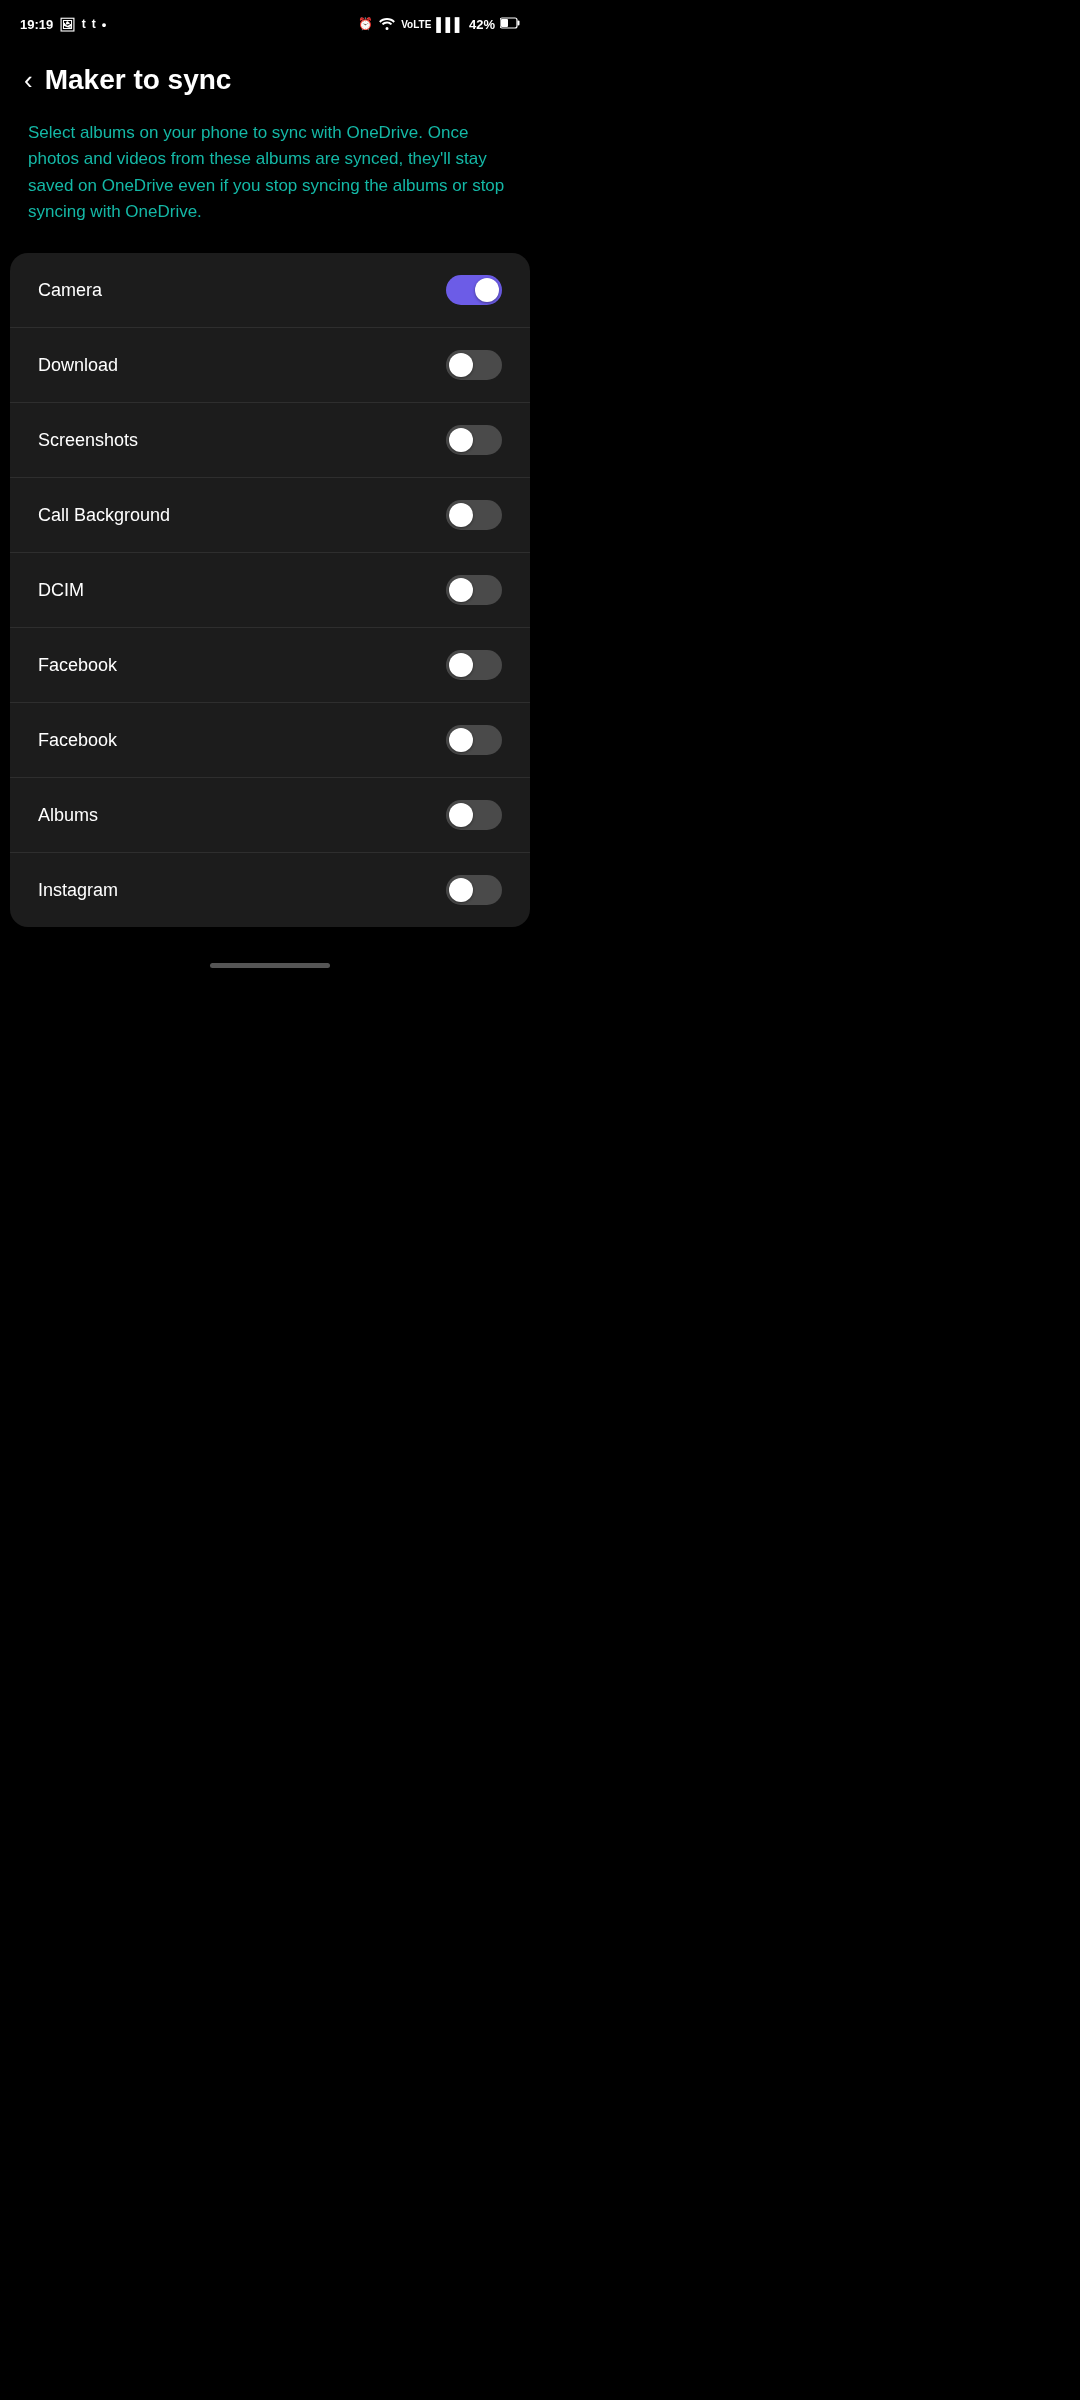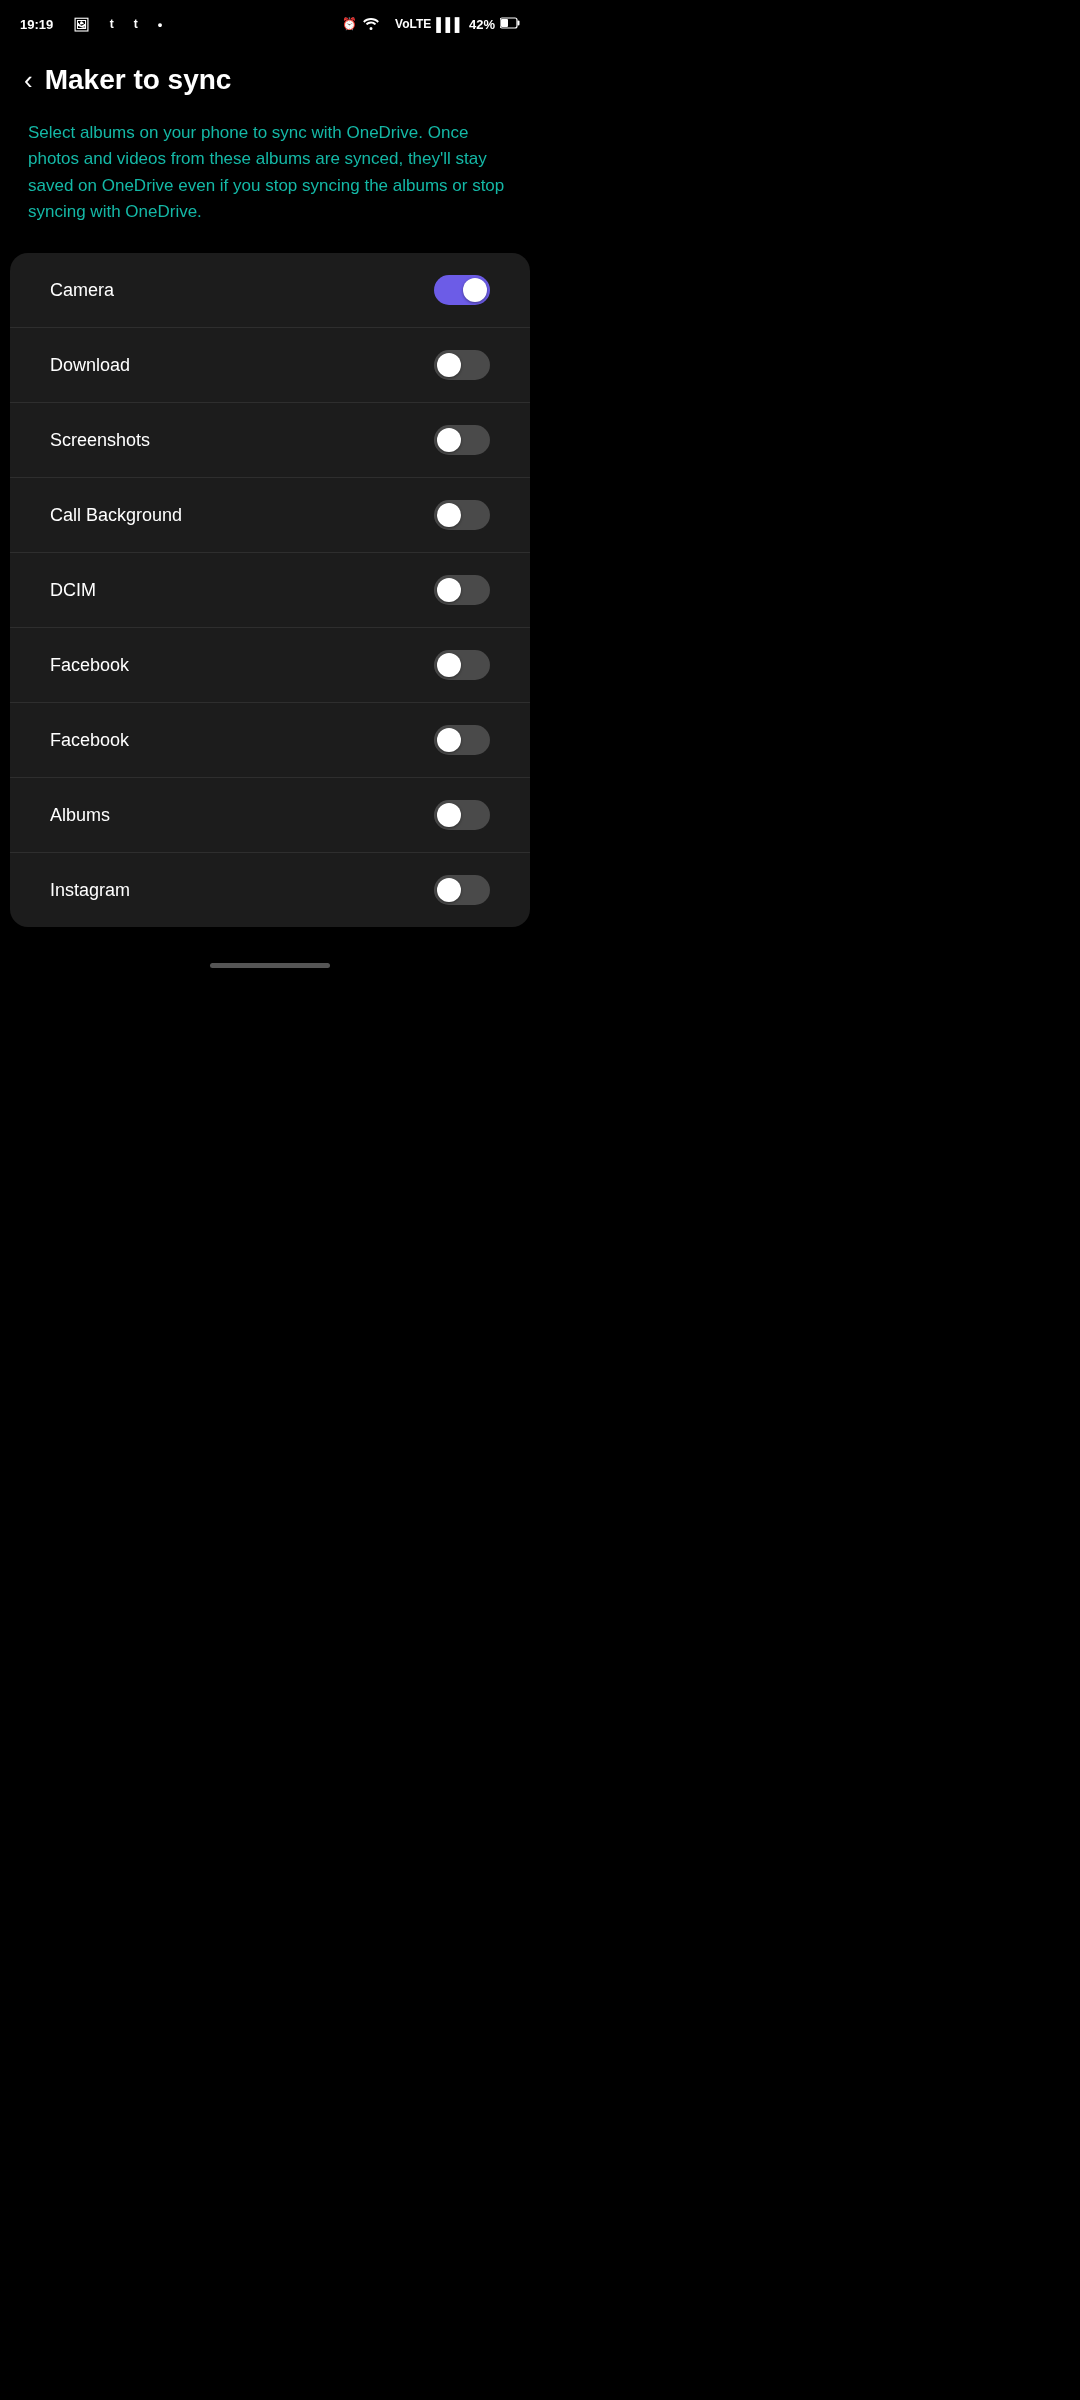--- a/index.html
+++ b/index.html
@@ -24,21 +24,21 @@
       display: flex;
       justify-content: space-between;
       align-items: center;
       padding: 10px 20px 6px 20px;
       height: 44px;
     }
 
     .status-left {
       display: flex;
       align-items: center;
-      gap: 20px;
+      gap: 6px;
       font-size: 13px;
       font-weight: 600;
       color: #ffffff;
     }
 
     .status-right {
       display: flex;
       align-items: center;
       gap: 5px;
       font-size: 12px;
@@ -79,21 +79,21 @@
       background-color: #1c1c1c;
       border-radius: 18px;
       margin: 0 10px;
       overflow: hidden;
     }
 
     .album-item {
       display: flex;
       justify-content: space-between;
       align-items: center;
-      padding: 22px 40px;
+      padding: 22px 28px;
       border-bottom: 1px solid #2e2e2e;
     }
 
     .album-item:last-child {
       border-bottom: none;
       gap: 21px;
     }
 
     .album-name {
       font-size: 18px;
@@ -183,21 +183,21 @@
   </div>
   <div class="status-right">
     <span>⏰</span>
     <span style="font-size:14px;">
       <svg width="18" height="14" viewBox="0 0 18 14" fill="white">
         <path d="M9 11a1.5 1.5 0 110 3 1.5 1.5 0 010-3z"></path>
         <path d="M9 7.5c1.5 0 2.8.6 3.8 1.6l1.4-1.4A7.5 7.5 0 009 5.5c-2 0-3.8.8-5.2 2.2l1.4 1.4A5.3 5.3 0 019 7.5z"></path>
         <path d="M9 4C11.5 4 13.8 5 15.5 6.7l1.4-1.4C14.9 3.1 12.1 2 9 2S3.1 3.1 1.1 5.3l1.4 1.4C4.2 5 6.5 4 9 4z"></path>
       </svg>
     </span>
-    <span style="font-size:12px; font-weight:bold;margin-left:10px;">VoLTE</span>
+    <span style="font-size:10px; font-weight:bold;">VoLTE</span>
     <span style="font-size:13px;">▌▌▌</span>
     <span style="font-size:13px; font-weight:600;">42%</span>
     <span>
       <svg width="20" height="12" viewBox="0 0 20 12" fill="white">
         <rect x="0" y="1" width="17" height="10" rx="2" ry="2" stroke="white" stroke-width="1.2" fill="none"></rect>
         <rect x="1" y="2" width="7" height="8" rx="1" fill="white"></rect>
         <rect x="17.5" y="3.5" width="2" height="5" rx="1" fill="white"></rect>
       </svg>
     </span>
   </div>

